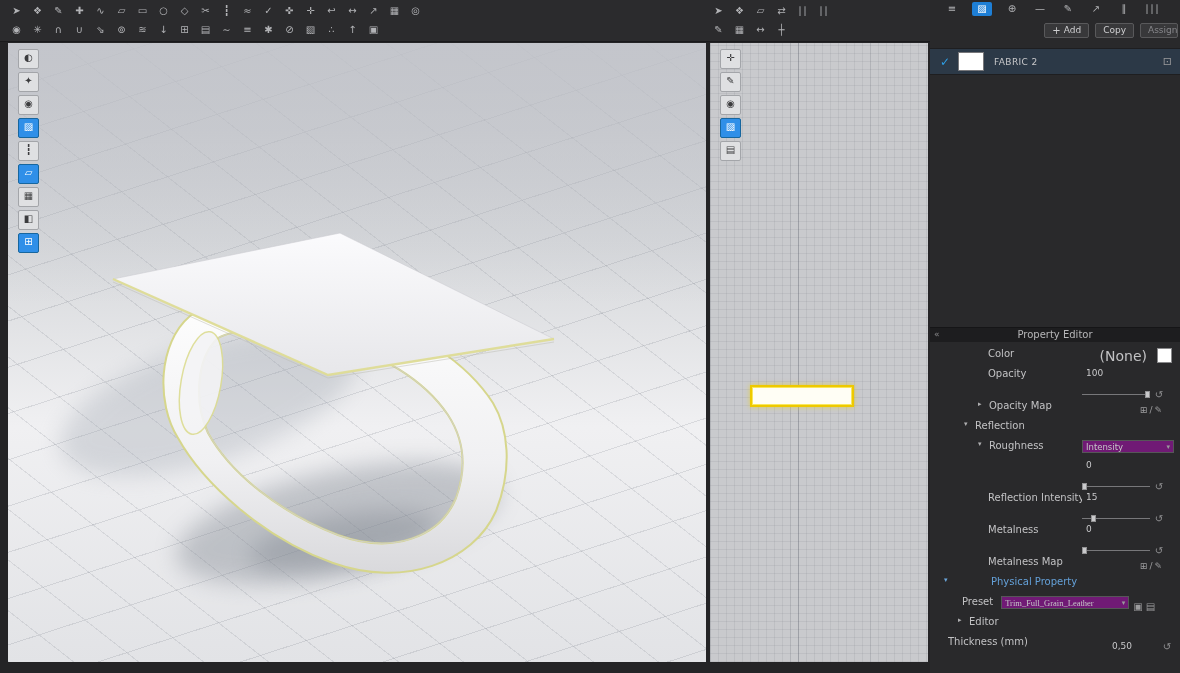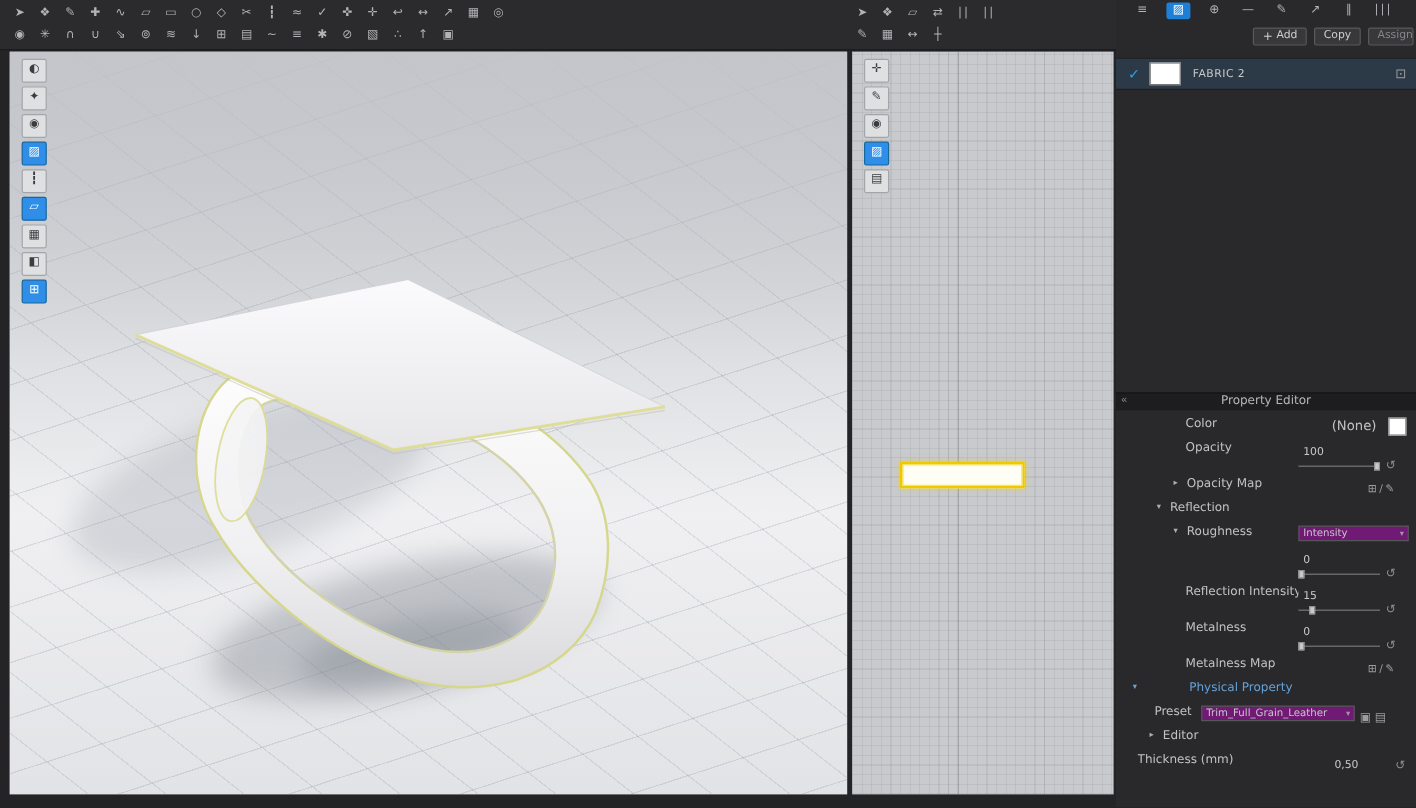--- a/index.html
+++ b/index.html
@@ -59,35 +59,35 @@
   .pe{position:absolute;left:0;right:0;top:327px;}
   .pe-header{position:relative;height:14px;background:#1d1d1f;border-top:1px solid #151517;}
   .pe-collapse{position:absolute;left:4px;top:1px;font-size:9px;color:#8b8b8d;}
   .pe-title{display:block;text-align:center;font-size:10px;line-height:14px;color:#b6b6b8;}
   .pe-row{display:flex;min-height:20px;color:#c2c2c4;font-size:10px;padding-right:6px;}
   .pe-row.tall{min-height:30px;}
   .caret{width:11px;font-size:7px;color:#aeaeb0;flex:none;}
   .caret.blue{color:#6aa5da;}
   .pe-label{flex:1;white-space:nowrap;overflow:hidden;}
   .pe-label.blue{color:#64a0d8;margin-left:36px;}
-  .pe-value{margin-right:10px;font-size:11px;color:#c2c2c4;}
+  .pe-value{margin-right:10px;font-size:14px;color:#c2c2c4;}
   .swatch{width:13px;height:13px;background:#fff;border:1px solid #88888a;margin-right:2px;flex:none;}
-  .pe-ctrl{width:92px;display:flex;flex-direction:column;justify-content:center;gap:1px;flex:none;}
+  .pe-ctrl{width:92px;display:flex;flex-direction:column;justify-content:center;gap:11px;flex:none;}
   .num{font-size:9px;margin-left:4px;line-height:10px;color:#c8c8ca;}
   .num.shift{margin-left:30px;}
   .sl-row{display:flex;align-items:center;gap:3px;}
   .slider{position:relative;width:68px;height:9px;flex:none;}
   .slider::before{content:"";position:absolute;left:0;right:0;top:4px;height:1px;background:#77777a;}
   .handle{position:absolute;top:1px;width:5px;height:7px;background:#c9c9cb;border:1px solid #929294;box-sizing:border-box;}
   .reset-icon{font-size:10px;color:#8e8e90;width:12px;text-align:center;flex:none;}
   .pe-select{display:flex;align-items:center;height:13px;background:#701a75;border:1px solid #565658;
              font-size:8.5px;color:#c6c6c8;padding:0 3px;box-sizing:border-box;}
   .pe-select .dd{margin-left:auto;font-size:7px;color:#9a9a9c;padding-left:3px;}
   .pe-select.rough{width:92px;flex:none;}
-  .pe-select.preset{flex:1;margin:0 4px 0 8px;max-width:128px;overflow:hidden;white-space:nowrap;}
+  .pe-select.preset{flex:1;margin:0 4px 0 8px;max-width:128px;overflow:hidden;white-space:nowrap;font-family:Liberation Serif, serif;}
   .map-icons{display:flex;align-items:center;gap:2px;color:#9c9c9e;font-size:9px;margin-right:12px;flex:none;}
   .pre-icons{display:flex;align-items:center;gap:3px;color:#9c9c9e;font-size:10px;flex:none;}
 
   .pl58{padding-left:58px;} .pl48{padding-left:48px;} .pl34{padding-left:34px;}
   .pl14{padding-left:14px;} .pl32{padding-left:32px;} .pl28{padding-left:28px;} .pl18{padding-left:18px;}
   .mt6{margin-top:6px;}
 </style>
 </head>
 <body>
 

